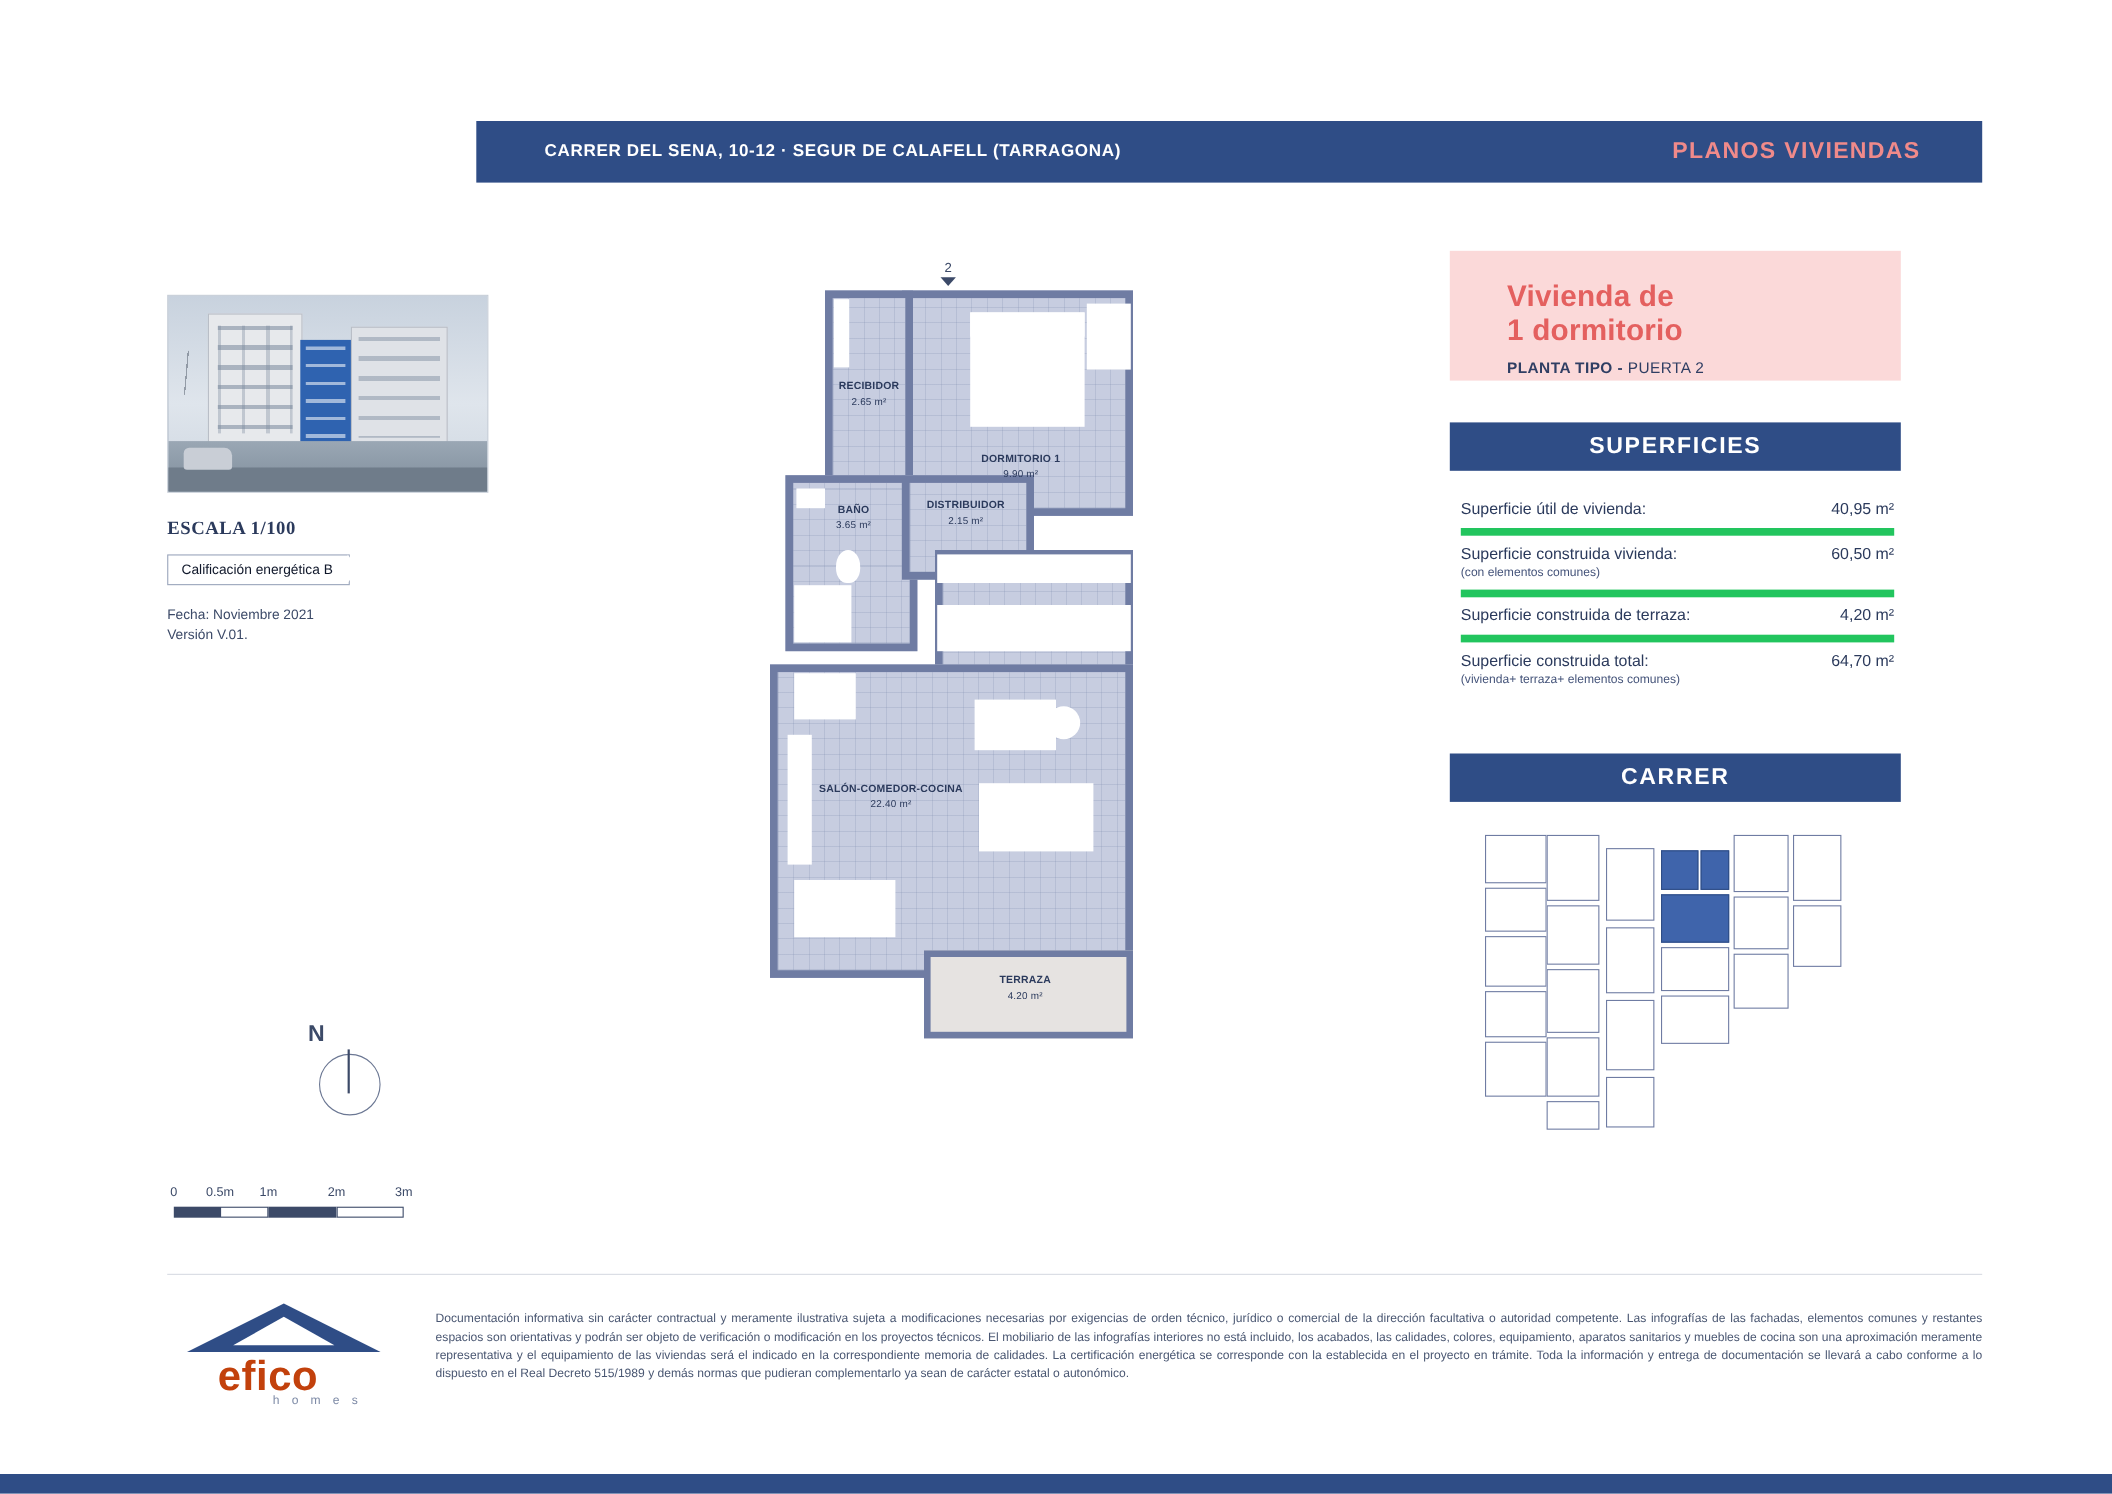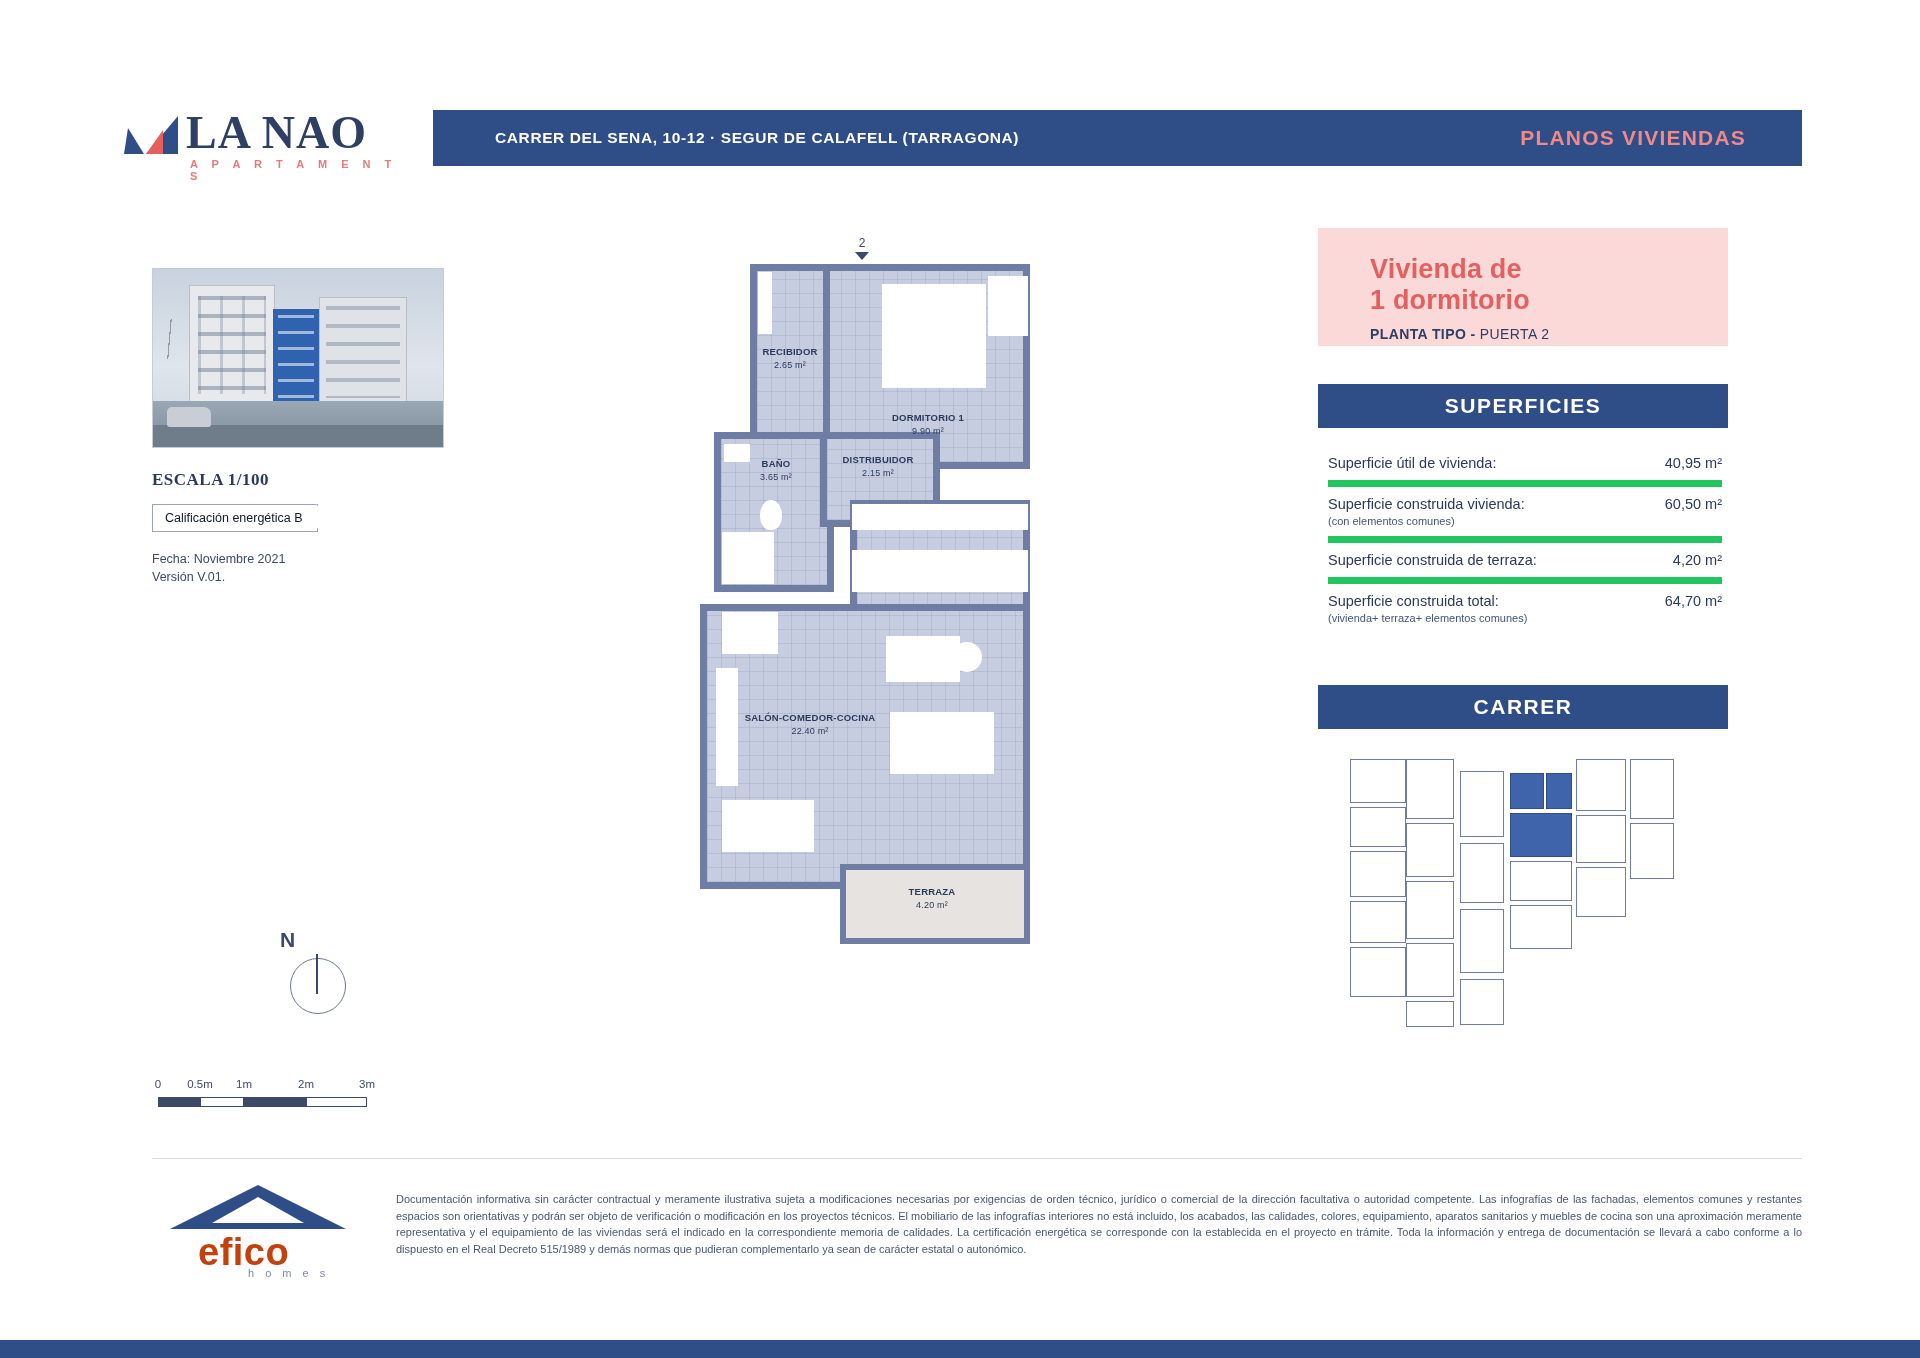--- a/index.html
+++ b/index.html
@@ -422,29 +422,20 @@
     height: 18px;
     background: #2f4d86;
   }
 </style>
 </head>
 <body>
 
 <div class="page">
 
   <div class="header">
-    <div class="logo-block">
-      <svg class="logo-mark" viewBox="0 0 60 42">
-        <polygon points="2,40 22,40 6,14" fill="#2f4d86"></polygon>
-        <polygon points="24,40 56,40 56,2" fill="#2f4d86"></polygon>
-        <polygon points="24,40 41,40 41,16" fill="#e4605f"></polygon>
-      </svg>
-      <div class="logo-text">LA NAO</div>
-      <div class="logo-sub">A P A R T A M E N T S</div>
-    </div>
     <div class="header-bar">
       <div class="header-address">CARRER DEL SENA, 10-12  ·  SEGUR DE CALAFELL (TARRAGONA)</div>
       <div class="header-right">PLANOS VIVIENDAS</div>
     </div>
   </div>
 
   <div class="left-col">
     <div class="photo">
       <div class="sky"></div>
       <div class="wires"></div>

